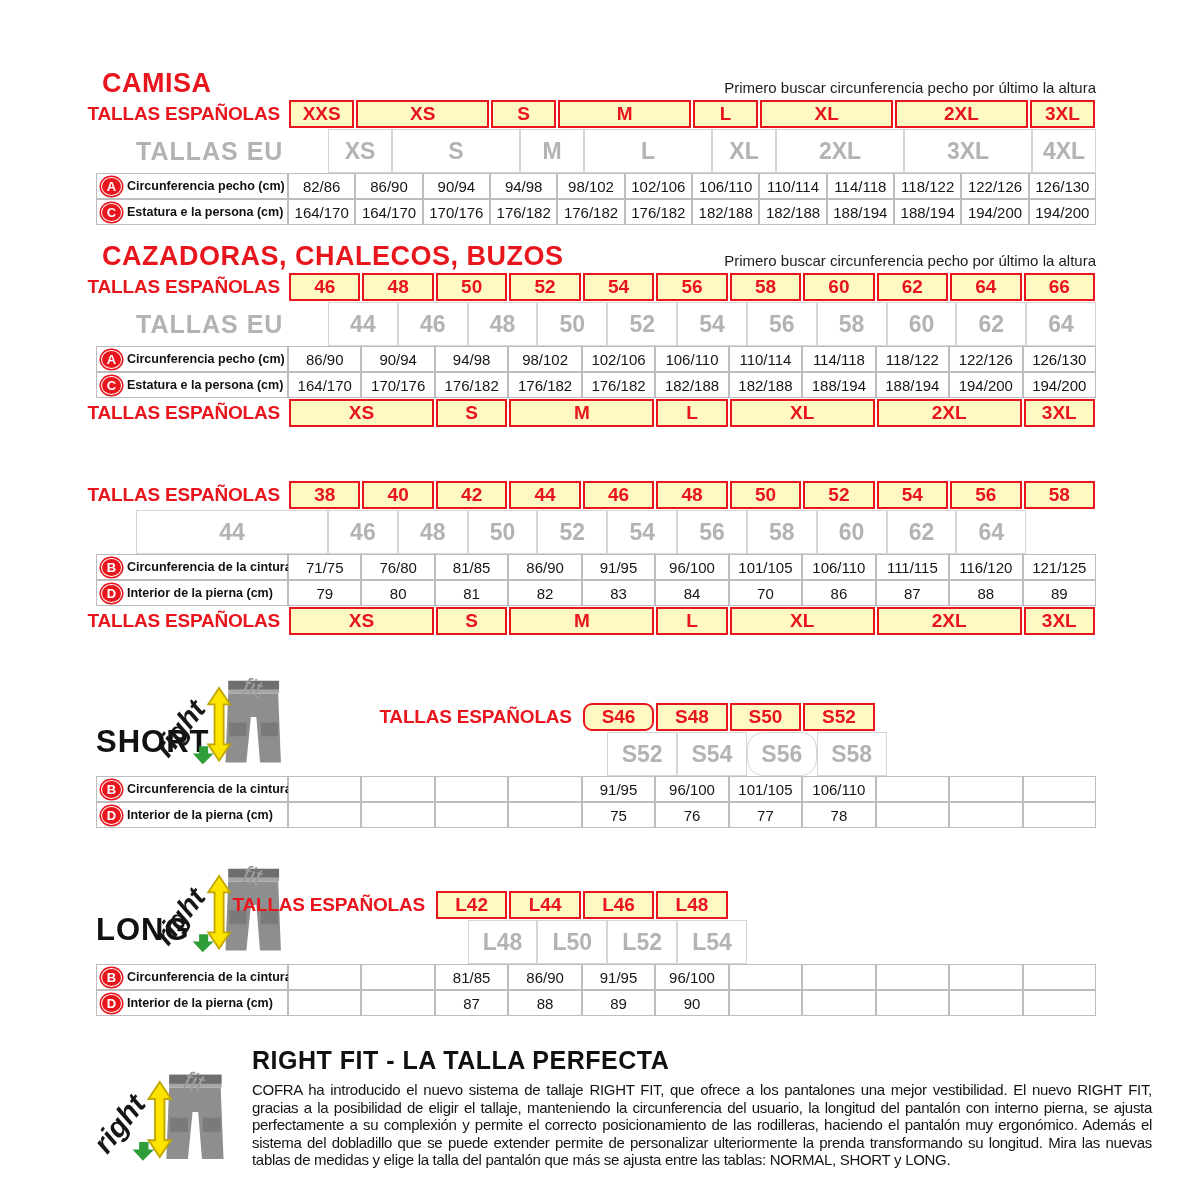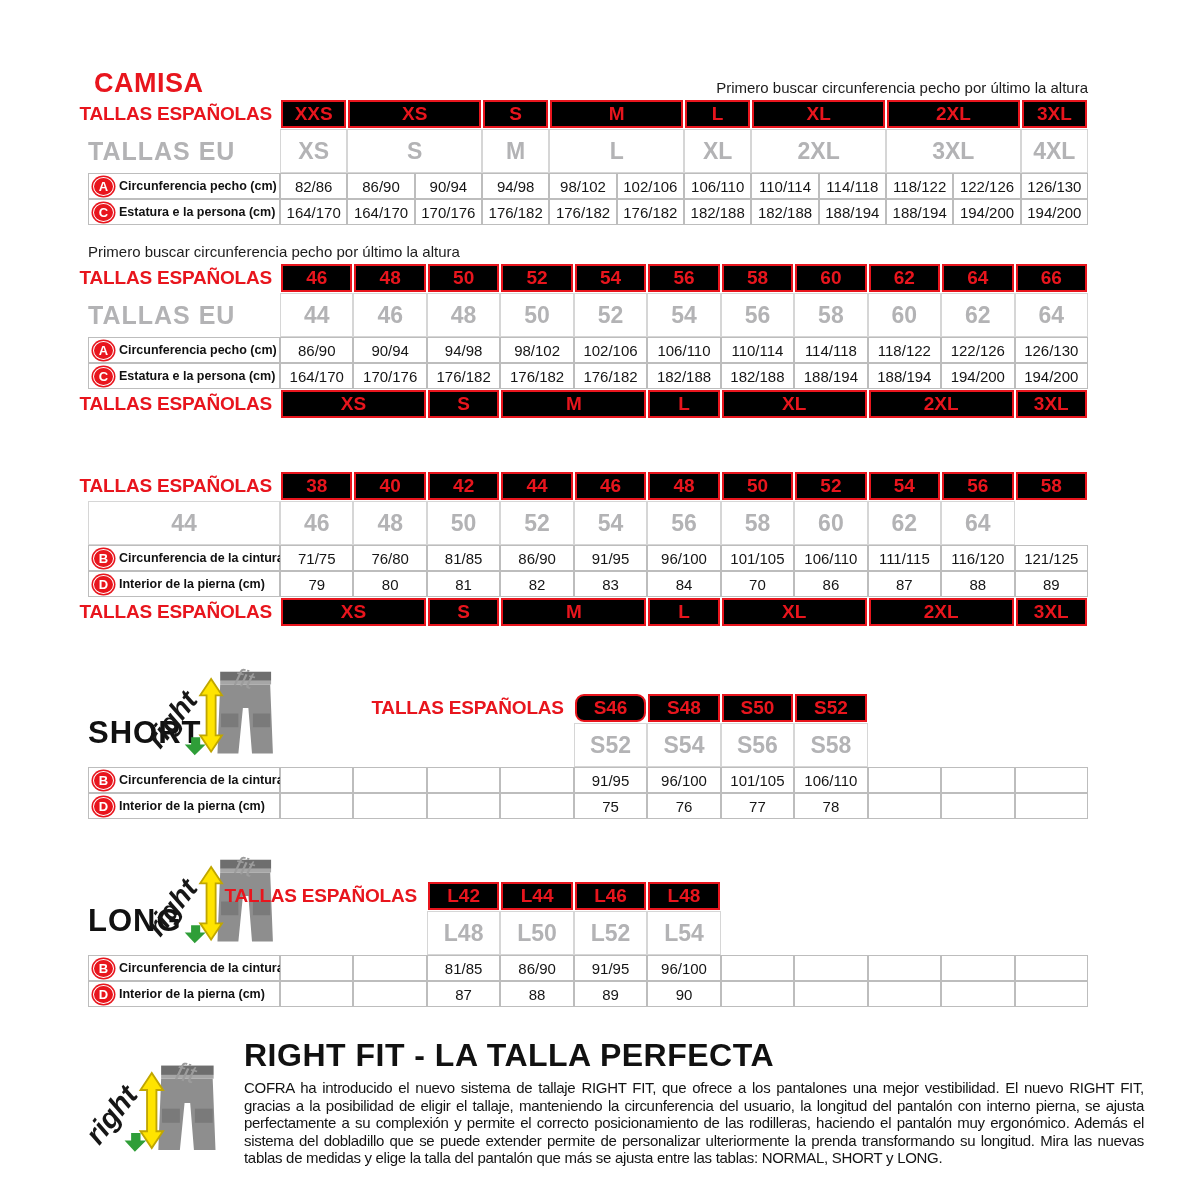--- a/index.html
+++ b/index.html
@@ -1,59 +1,59 @@
 <!DOCTYPE html>
 <html><head>
 <meta charset="utf-8">
 <style>
   html,body{margin:0;padding:0;background:#fff;}
   body{width:1200px;height:1200px;font-family:"Liberation Sans",sans-serif;color:#111;overflow:hidden;}
   .page{position:relative;width:1200px;height:1200px;}
-  .content{position:absolute;left:88px;top:0;width:1000px;}
+  .content{position:absolute;left:96px;top:0;width:1000px;}
 
   
   .sec-head{display:flex;justify-content:space-between;align-items:flex-end;margin-bottom:2px;}
   .sec-title{font-size:27px;font-weight:bold;color:#e8151d;letter-spacing:0.5px;line-height:1;padding-left:6px;}
   .sec-note{font-size:15px;color:#1c1c1c;padding-bottom:1px;}
 
   
   .trow{display:grid;position:relative;}
   .cols12{grid-template-columns:192px repeat(12,1fr);}
   .cols11{grid-template-columns:192px repeat(11,1fr);}
   .r-red{height:30px;}
-  .r-gray{height:44px;}
+  .r-gray{height:44px;margin-left:40px;}
   .r-data{height:26px;}
 
   .lbl{grid-column:1;display:flex;align-items:center;}
   .lbl-red{justify-content:flex-end;color:#e8151d;font-weight:bold;font-size:19px;padding-right:8px;white-space:nowrap;letter-spacing:-0.2px;}
   .lbl-gray{justify-content:flex-start;color:#b3b3b5;font-weight:bold;font-size:25px;letter-spacing:1px;white-space:nowrap;}
   .lbl-measure{border:1px solid #bdbdbd;background:#fff;font-size:12.5px;font-weight:bold;color:#111;padding-left:4px;gap:5px;white-space:nowrap;}
 
   .cell{display:flex;align-items:center;justify-content:center;box-sizing:border-box;}
-  .cell.size-red{border:2px solid #e8151d;color:#e8151d;font-weight:bold;font-size:19px;background:#000000;margin:1px;}
+  .cell.size-red{border:2px solid #e8151d;color:#e8151d;font-weight:bold;font-size:19px;background:#fef9c3;margin:1px;}
   .cell.size-gray{border:1px solid #d6d6d6;color:#b3b3b5;font-weight:bold;font-size:23px;background:#fff;}
   .cell.val{border:1px solid #bdbdbd;font-size:15px;color:#151515;background:#fff;}
   .cell.row-label-red{color:#e8151d;font-weight:bold;font-size:19px;justify-content:flex-end;padding-right:10px;white-space:nowrap;letter-spacing:-0.2px;}
 
   .badge{display:inline-flex;align-items:center;justify-content:center;width:19px;height:17px;min-width:19px;border-radius:50%;background:#e8151d;color:#fff;font-size:13px;font-weight:bold;border:1px solid #fff;box-shadow:0 0 0 1.5px #e8151d;}
 
   
   .sec-camisa{padding-top:70px;}
   .sec-cazadoras{margin-top:18px;}
   .sec-pantalones{margin-top:50px;}
   .sec-fit{position:relative;margin-top:66px;}
   .sec-fit.long{margin-top:62px;}
   .fit-name{position:absolute;left:0;top:24px;font-size:31px;font-weight:bold;color:#111;letter-spacing:1px;line-height:1;}
   .corner-logo{position:absolute;left:58px;top:-34px;width:152px;height:100px;}
 
   
   .sec-rightfit{margin-top:32px;display:flex;align-items:flex-start;gap:6px;}
   .big-logo{width:150px;height:126px;flex:0 0 auto;margin-top:2px;}
   .rf-text{flex:1;}
-  .rf-heading{font-size:32px;font-weight:bold;color:#111;letter-spacing:0.5px;margin:0 0 8px 0;line-height:1;}
+  .rf-heading{font-size:25px;font-weight:bold;color:#111;letter-spacing:0.5px;margin:0 0 8px 0;line-height:1;}
   .rf-paragraph{font-size:15px;line-height:17.5px;text-align:justify;color:#141414;letter-spacing:-0.3px;margin:0;width:900px;}
 </style>
 </head>
 <body>
 
 <div class="page">
 <div class="content">
 
   <section class="sec-camisa">
     <div class="sec-head">
@@ -117,20 +117,21 @@
             <div class="cell val">188/194</div>
             <div class="cell val">188/194</div>
             <div class="cell val">194/200</div>
             <div class="cell val">194/200</div>
           </div>
     </div>
   </section>
 
   <section class="sec-cazadoras">
     <div class="sec-head">
+      <div class="sec-title">CAZADORAS, CHALECOS, BUZOS</div>
       <div class="sec-note">Primero buscar circunferencia pecho por último la altura</div>
     </div>
     <div>
       <div class="trow cols11 r-red">
         <div class="lbl lbl-red">TALLAS ESPAÑOLAS</div>
       <div class="cell size-red">46</div>
             <div class="cell size-red">48</div>
             <div class="cell size-red">50</div>
             <div class="cell size-red">52</div>
             <div class="cell size-red">54</div>
@@ -299,21 +300,21 @@
       <div class="trow cols11 r-red">
             <div class="cell row-label-red" style="grid-column: 2 / span 4;">TALLAS ESPAÑOLAS</div>
             <div class="cell size-red" style="grid-column: 6; border-radius: 9px;">S46</div>
             <div class="cell size-red" style="grid-column: 7;">S48</div>
             <div class="cell size-red" style="grid-column: 8;">S50</div>
             <div class="cell size-red" style="grid-column: 9;">S52</div>
           </div>
       <div class="trow cols11 r-gray">
             <div class="cell size-gray" style="grid-column: 6;">S52</div>
             <div class="cell size-gray" style="grid-column: 7;">S54</div>
-            <div class="cell size-gray" style="grid-column: 8;">S56</div>
+            <div class="cell size-gray" style="grid-column: 8; border-radius: 16px;">S56</div>
             <div class="cell size-gray" style="grid-column: 9;">S58</div>
           </div>
       <div class="trow cols11 r-data">
         <div class="lbl lbl-measure">
           <span class="badge">B</span>
           <span>Circunferencia de la cintura (cm)</span>
         </div>
       <div class="cell val"></div>
             <div class="cell val"></div>
             <div class="cell val"></div>

